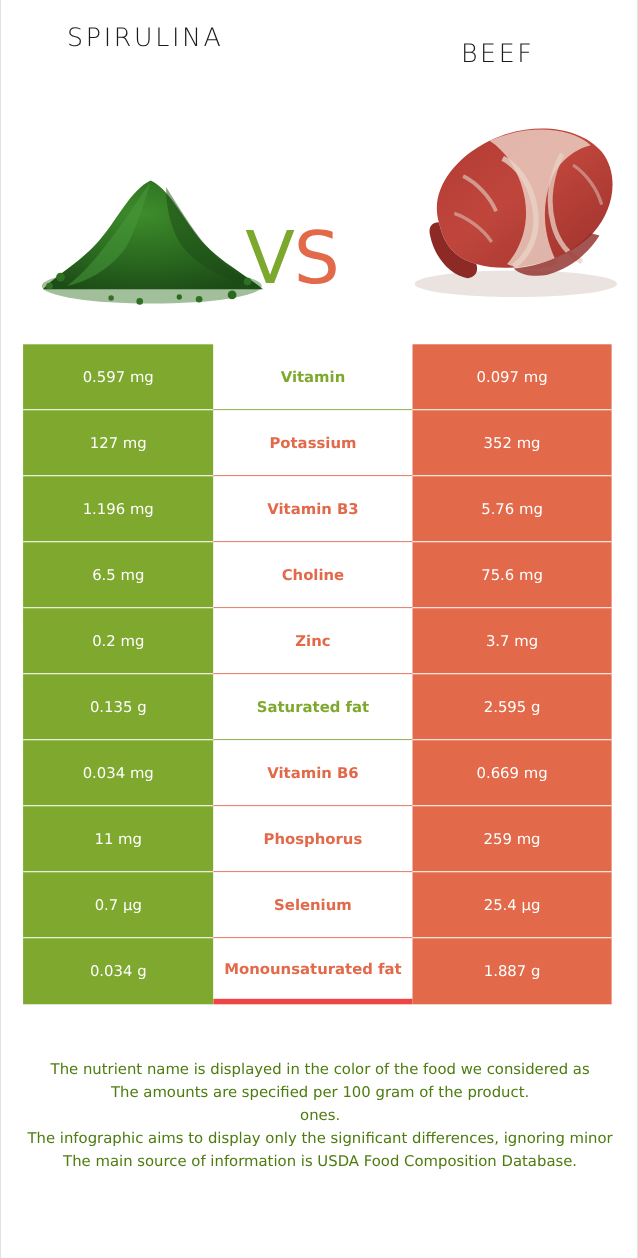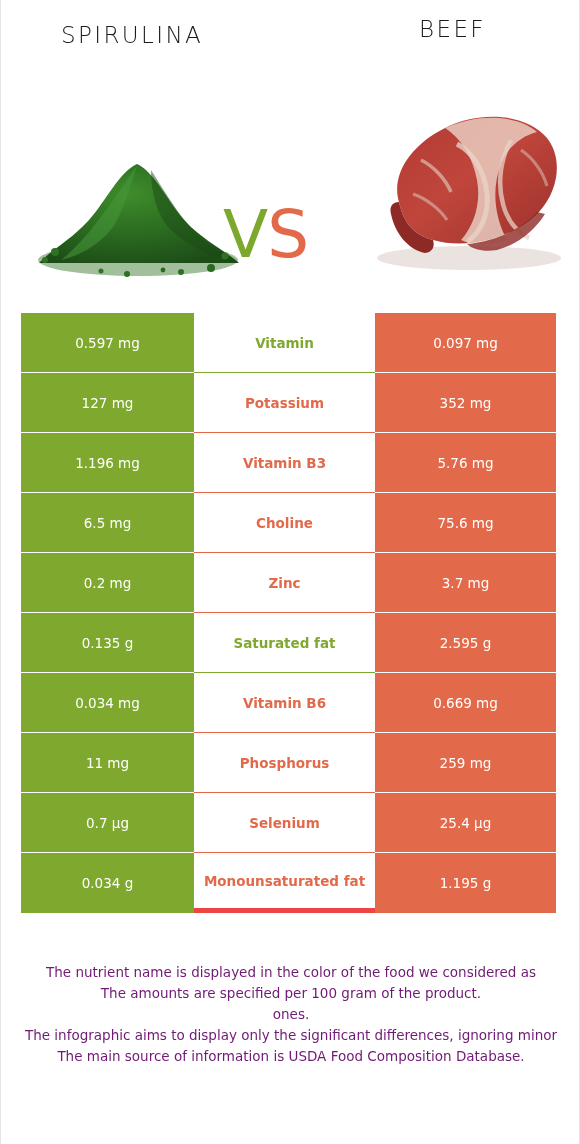--- a/index.html
+++ b/index.html
@@ -30,21 +30,21 @@
   .title{
     font-size:23px;
     letter-spacing:2.4px;
     font-weight:300;
     color:#1b1b1b;
     text-transform:uppercase;
     font-family:"DejaVu Sans", sans-serif;
     white-space:nowrap;
   }
   .title-left{ position:absolute; left:60px; top:22px;}
-  .title-right{ position:absolute; left:418px; top:16px;}
+  .title-right{ position:absolute; left:418px; top:36px;}
 
   
   .hero{
     position:relative;
     height:240px;
     width:580px;
   }
   .hero-img{
     position:absolute;
     top:0;
@@ -107,21 +107,21 @@
   .row:last-child .cell-mid{ border-bottom:5px solid #ef4444; }
 
   
   .footer{
     position:absolute;
     left:0; top:962px;
     width:580px;
     text-align:center;
     font-size:13.5px;
     line-height:21px;
-    color:#701a75;
+    color:#4d7c0f;
     font-family:"DejaVu Sans", sans-serif;
     padding:0 8px;
     box-sizing:border-box;
   }
   .footer div{ margin:0; }
 </style>
 </head>
 <body>
 
 <div class="page">
@@ -229,21 +229,21 @@
         <div class="cell cell-right">259 mg</div>
       </div>
       <div class="row">
         <div class="cell cell-left">0.7 µg</div>
         <div class="cell cell-mid mid-red">Selenium</div>
         <div class="cell cell-right">25.4 µg</div>
       </div>
       <div class="row">
         <div class="cell cell-left">0.034 g</div>
         <div class="cell cell-mid mid-red">Monounsaturated fat</div>
-        <div class="cell cell-right">1.195 g</div>
+        <div class="cell cell-right">1.887 g</div>
       </div>
     </div>
 
   <div class="footer">
     <div>The nutrient name is displayed in the color of the food we considered as</div>
     <div>The amounts are specified per 100 gram of the product.</div>
     <div>ones.</div>
     <div>The infographic aims to display only the significant differences, ignoring minor</div>
     <div>The main source of information is USDA Food Composition Database.</div>
   </div>

